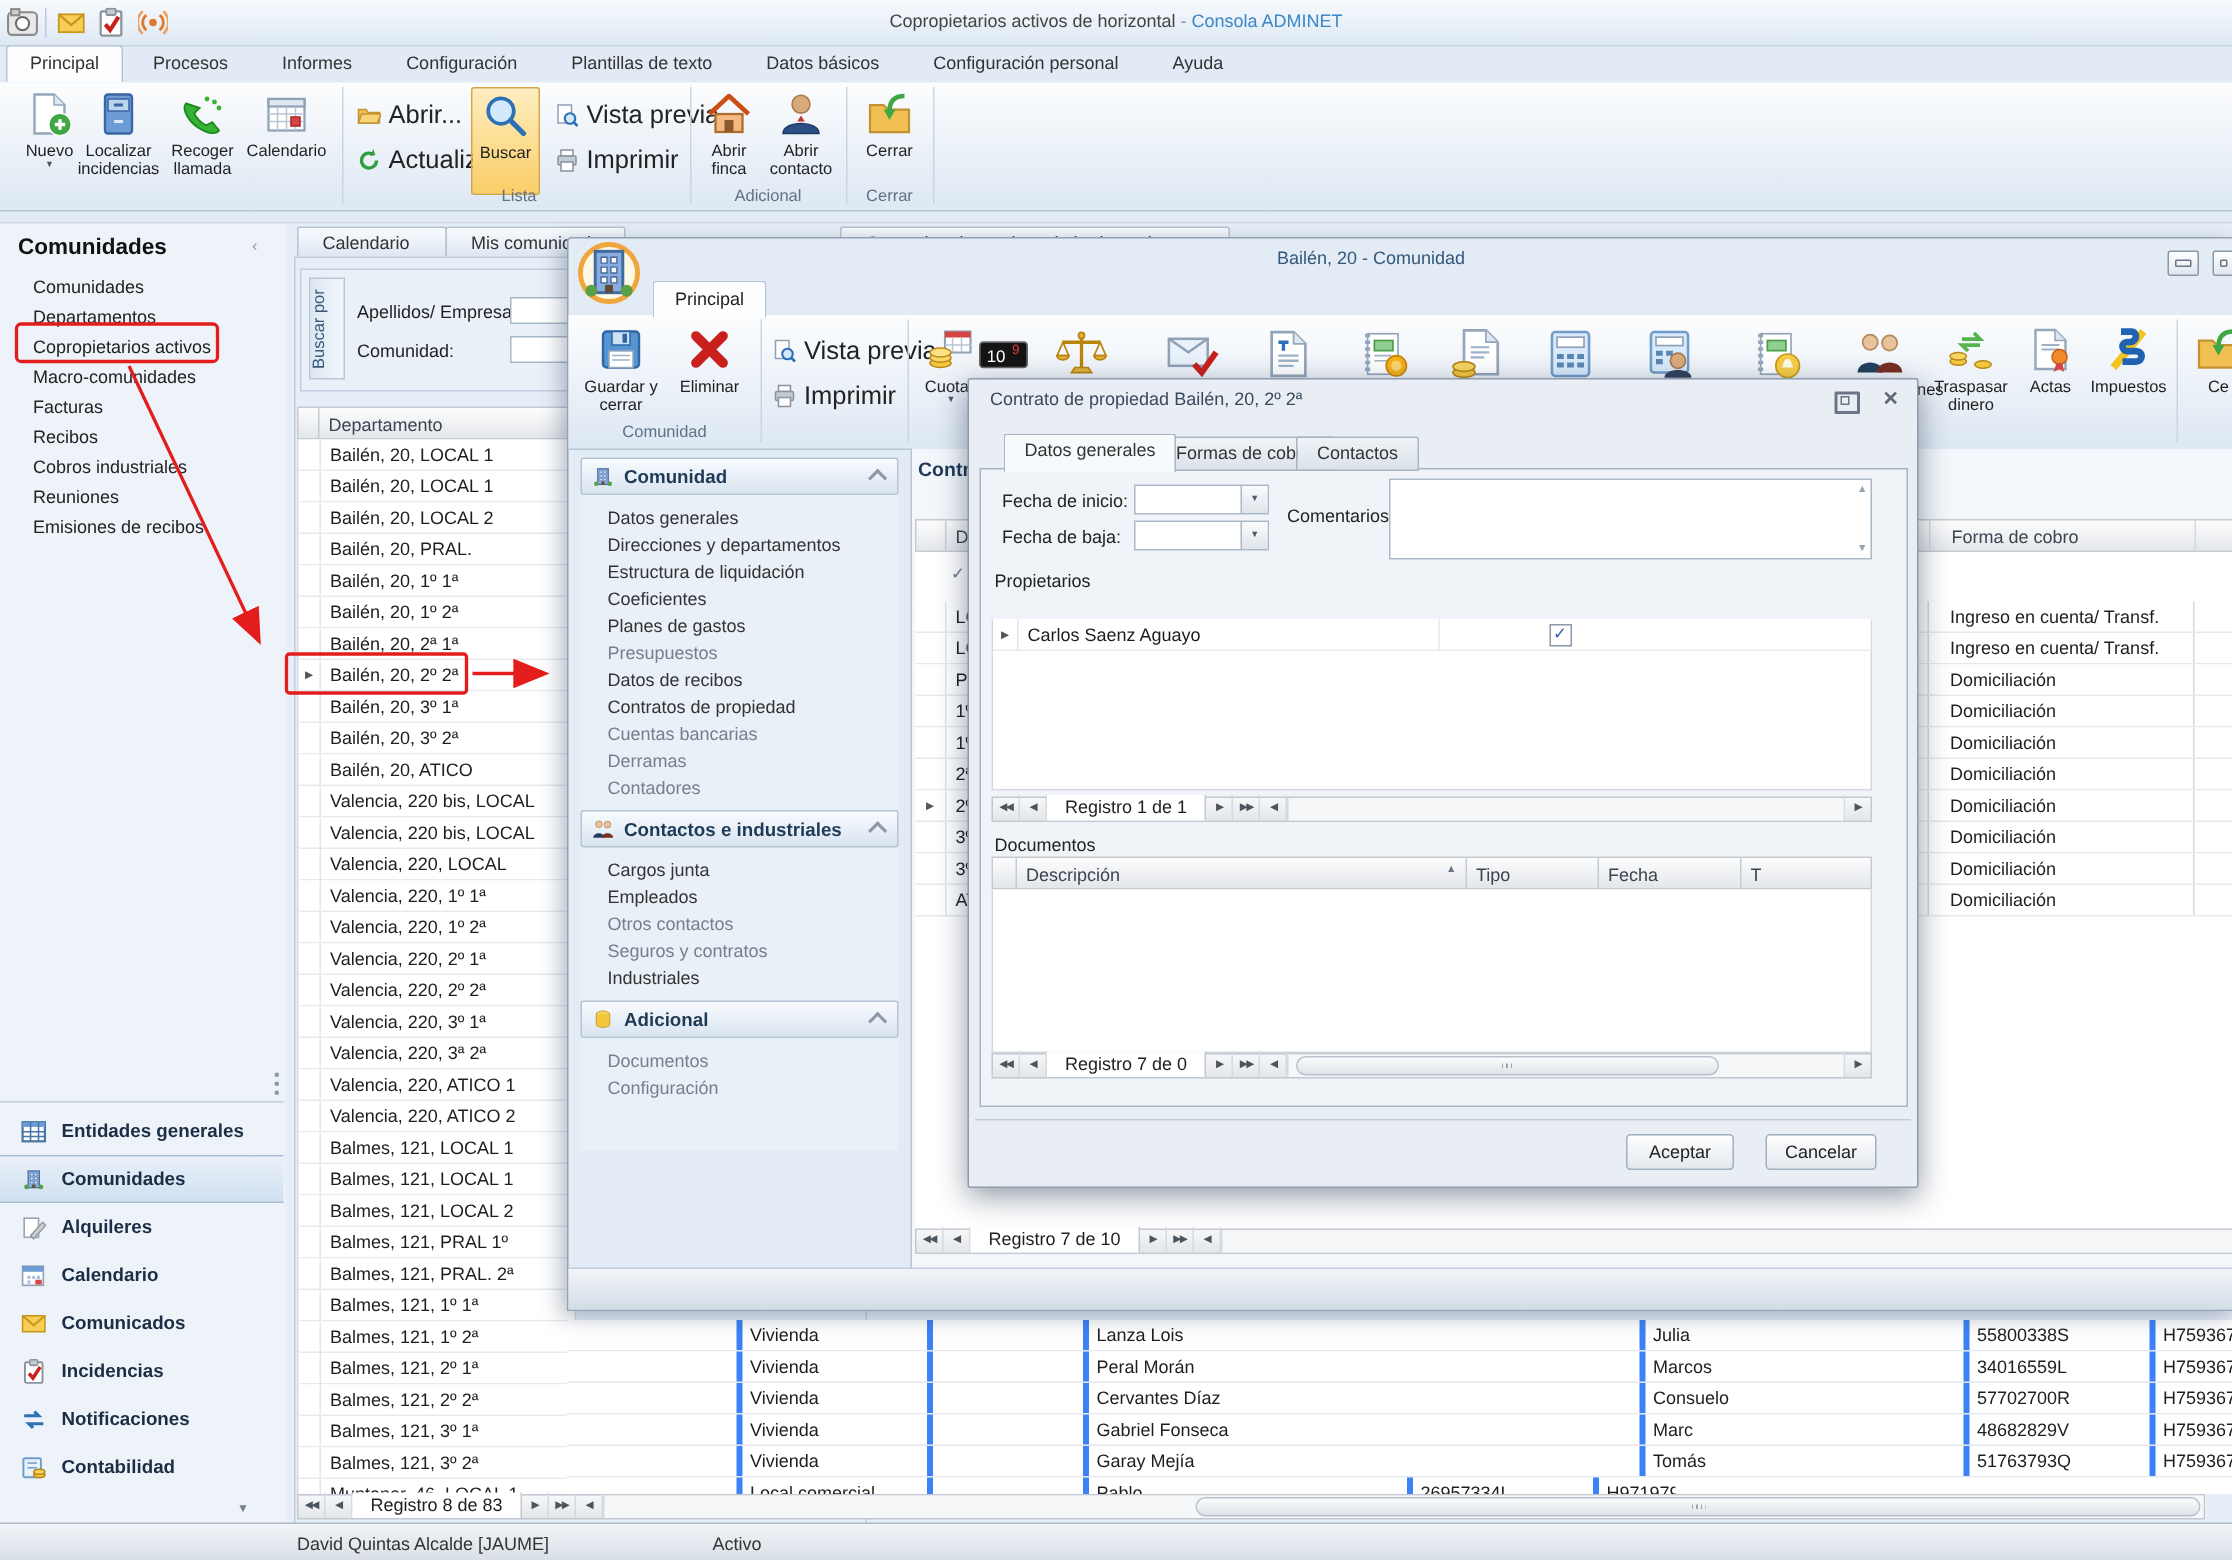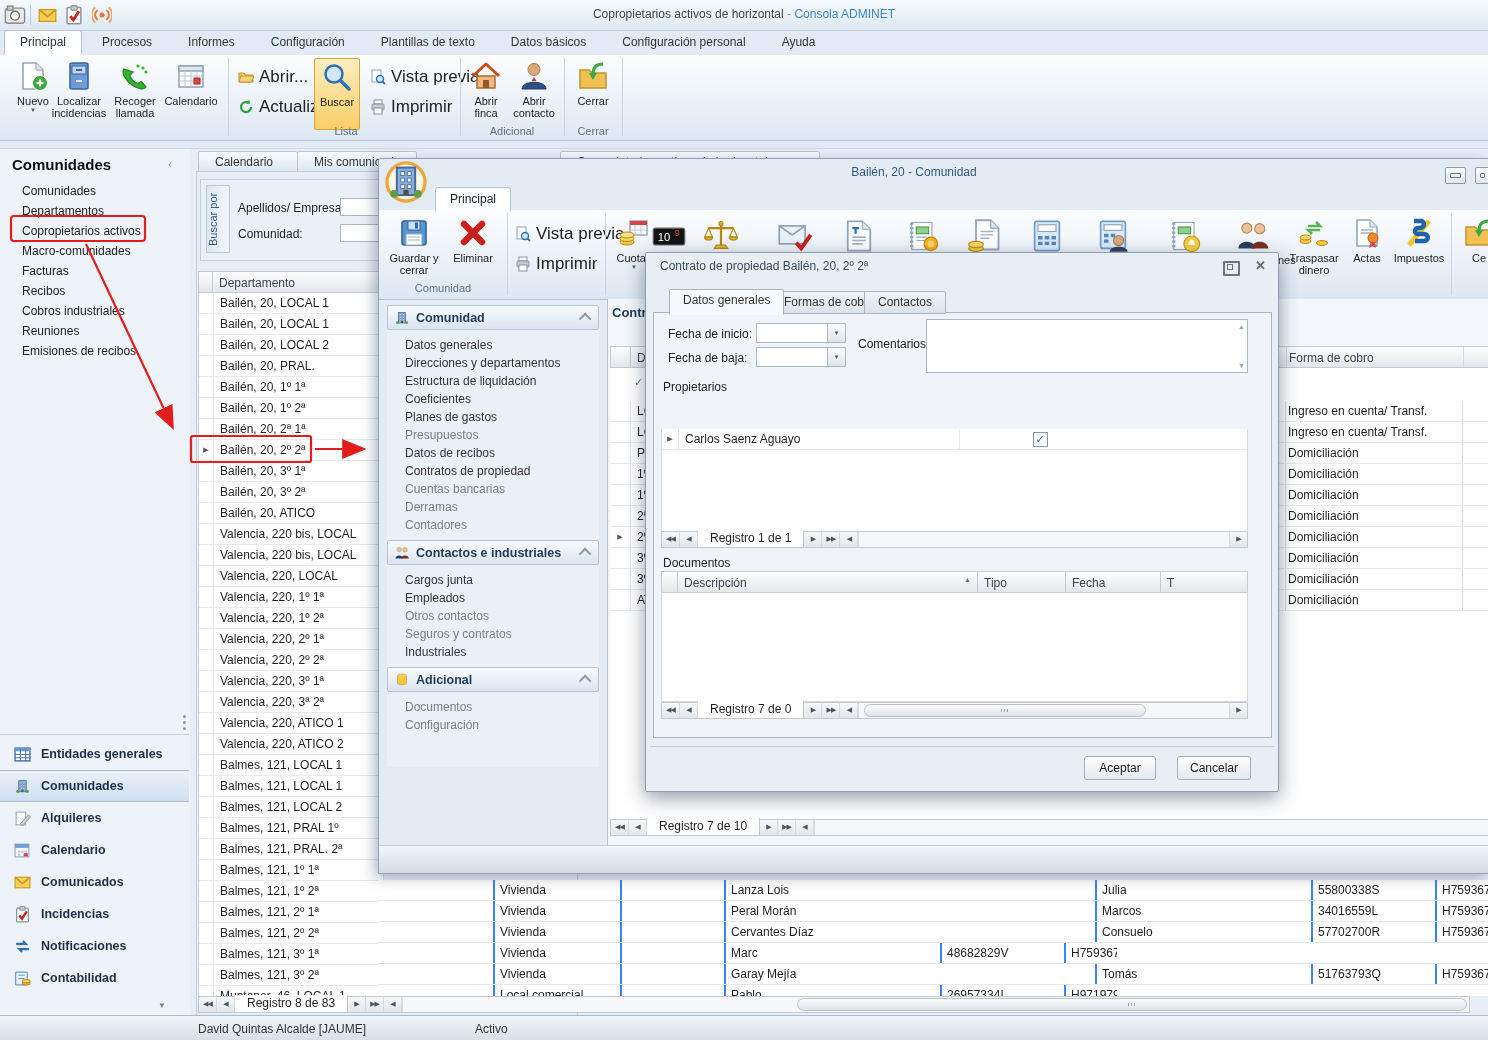--- a/index.html
+++ b/index.html
@@ -47,38 +47,38 @@
   .rt{padding-left:6px;white-space:nowrap}
   
   .pager{position:absolute;display:flex;align-items:flex-end;background:linear-gradient(#f6f7f8,#e3e6ea);border:1px solid #c2c8cf;box-sizing:border-box;font-size:12px;height:17px}
   .pbtn{width:17px;text-align:center;font-size:7px;color:#4a5560;border-right:1px solid #d6dade;line-height:17px;letter-spacing:-1px;flex:none}
   .plabel{background:#fff;border-right:1px solid #c2c8cf;padding:0 12px;line-height:17px;flex:none}
   .ptrack{flex:1;align-self:stretch;background:#f6f7f8;border-left:1px solid #d6dade;position:relative}
   .pthumb{position:absolute;top:1px;bottom:1px;border-radius:7px;background:linear-gradient(#fcfcfc,#dfe3e8);border:1px solid #b9c2cc}
   .grip{position:absolute;top:4px;bottom:4px;width:9px;background:repeating-linear-gradient(90deg,#9aa4b0 0 1px,transparent 1px 3px)}
   
   .bgrow{display:flex;height:21px;box-sizing:border-box;border-bottom:1px solid #e4e7ec;background:#fff}
-  .bgc{border-right:2px solid #3b82f6;padding:3px 5px;box-sizing:border-box;overflow:hidden;white-space:nowrap;flex:none}
+  .bgc{border-right:4px solid #3b82f6;padding:3px 5px;box-sizing:border-box;overflow:hidden;white-space:nowrap;flex:none}
   
   .statusbar{left:0;top:1015px;width:1488px;height:25px;background:linear-gradient(#f2f5f9,#d8dee6);border-top:1px solid #b0bcc9;color:#333}
   
   .cwin{left:378px;top:158px;width:1111px;height:714px;background:#e3ebf5;border:1px solid #93a2b5;border-radius:3px 3px 0 0;box-shadow:-4px 4px 14px rgba(40,60,90,.35);z-index:10}
   .cwtitle{left:0;top:6px;width:1070px;text-align:center;color:#33587e}
   .winicon{left:6px;top:2px}
   .wtab{position:absolute;height:23px;line-height:23px;padding:0 14px;background:#fdfeff;border:1px solid #b6c4d3;border-bottom-color:#fdfeff;border-radius:3px 3px 0 0;z-index:2}
   .cribbon{left:0;top:51px;width:1109px;height:89px;background:linear-gradient(#fcfdfe,#ebf1f8 55%,#dde8f3);border-bottom:1px solid #b6c4d3}
   .minb{position:absolute;width:19px;height:15px;border:1px solid #8a98a8;border-radius:2px;background:linear-gradient(#fff,#dfe6ee)}
   .minb i{position:absolute;left:4px;right:4px;top:5px;height:3px;border:1px solid #6a7685;border-radius:1px}
   .npanel{left:8px;top:146px;width:212px;height:462px;background:#e9f0f8}
   .ngh{display:flex;align-items:center;gap:6px;height:23px;background:linear-gradient(#f8fbfe,#d9e4f0);border:1px solid #b6c4d3;border-radius:2px;font-weight:bold;color:#1f3a57;padding-left:6px;font-size:12.5px}
   .ngh .chev{margin-left:auto;margin-right:7px;width:7px;height:7px;border-left:2px solid #8a98a8;border-top:2px solid #8a98a8;transform:rotate(45deg) translateY(2px)}
   .ngi{padding:2px 0 2px 18px;color:#333}
   .ngi.mut{color:#75808c}
   .cgrid-title{font-weight:bold;font-size:13px;color:#1f3a57}
-  .fcell{position:absolute;left:675px;width:178px;align-self:stretch;border-left:1px solid #d4d9df;border-right:1px solid #d4d9df;padding:3px 2px;box-sizing:border-box;top:0;bottom:0;white-space:nowrap;overflow:hidden}
+  .fcell{position:absolute;left:675px;width:178px;align-self:stretch;border-left:1px solid #d4d9df;border-right:1px solid #d4d9df;padding:3px 14px;box-sizing:border-box;top:0;bottom:0;white-space:nowrap;overflow:hidden}
   .botstrip{left:0;top:686px;width:1109px;height:27px;background:linear-gradient(#f2f5f9,#d3dce6);border-top:1px solid #c2cedd}
   
   .modal{left:645px;top:252px;width:632px;height:538px;background:#e9eef5;border:1px solid #8e9cae;border-radius:2px;box-shadow:0 6px 20px rgba(20,35,60,.45);z-index:20}
   .mtitle{left:14px;top:6px;color:#3a4a5c}
   .pinb{position:absolute;width:13px;height:11px;border:2px solid #6a7685;border-radius:1px}
   .pinb i{position:absolute;left:2px;top:1px;width:4px;height:4px;border:1px solid #6a7685}
   .xbtn{position:absolute;color:#5f6b79;font-size:13px;font-weight:bold}
   .mtab{position:absolute;height:21px;line-height:21px;padding:0 13px;background:linear-gradient(#f0f4f8,#dbe2ea);border:1px solid #a9b6c2;border-radius:2px 2px 0 0;color:#333;top:38px}
   .mtab.active{background:#f7fafc;height:24px;top:36px;z-index:3;border-bottom-color:#f7fafc}
   .mpanel{left:7px;top:59px;width:617px;height:424px;background:#f0f4f9;border:1px solid #a9b6c2}
@@ -674,20 +674,21 @@
         <span class="bgc" style="width:104px"></span>
         <span class="bgc" style="width:371px">Cervantes Díaz</span>
         <span class="bgc" style="width:216px">Consuelo</span>
         <span class="bgc" style="width:124px">57702700R</span>
         <span class="bgc" style="width:51px;border-right:none">H7593679</span>
       </div>
         <div class="bgrow">
         <span class="bgc" style="width:117px"></span>
         <span class="bgc" style="width:127px">Vivienda</span>
         <span class="bgc" style="width:104px"></span>
+        <span class="bgc" style="width:371px">Gabriel Fonseca</span>
         <span class="bgc" style="width:216px">Marc</span>
         <span class="bgc" style="width:124px">48682829V</span>
         <span class="bgc" style="width:51px;border-right:none">H7593679</span>
       </div>
         <div class="bgrow">
         <span class="bgc" style="width:117px"></span>
         <span class="bgc" style="width:127px">Vivienda</span>
         <span class="bgc" style="width:104px"></span>
         <span class="bgc" style="width:371px">Garay Mejía</span>
         <span class="bgc" style="width:216px">Tomás</span>
@@ -963,21 +964,21 @@
     <div class="a combo" style="left:110px;top:94px">
         <span class="db">▼</span>
       </div>
     <span class="a mlbl" style="left:212px;top:84px">Comentarios:</span>
     <div class="a tarea" style="left:280px;top:66px;width:320px;height:52px">
       <span class="tarr" style="top:3px">▲</span>
       <span class="tarr" style="bottom:3px">▼</span>
     </div>
 
     <span class="a mlbl" style="left:17px;top:127px">Propietarios</span>
-    <div class="a" style="left:15px;top:176px;width:587px;height:114px;background:#fff;border:1px solid #d4d9df;border-top:none;box-sizing:border-box">
+    <div class="a" style="left:15px;top:160px;width:587px;height:114px;background:#fff;border:1px solid #d4d9df;border-top:none;box-sizing:border-box">
       <div class="row">
         <span class="mk" style="width:16px">▶</span>
         <span class="rt" style="width:274px">Carlos Saenz Aguayo</span>
         <span style="width:160px;border-left:1px solid #e6e9ed;align-self:stretch;display:flex;align-items:center">
             <span class="chk">✓</span>
           </span>
       </div>
     </div>
     <div class="pager" style="left:15px;top:278px;width:587px">
       <span class="pbtn">◀◀</span>

